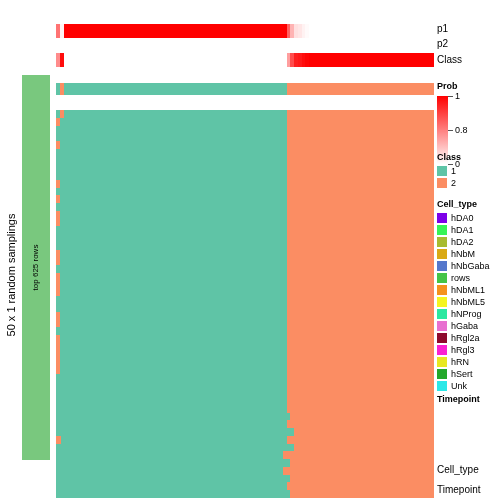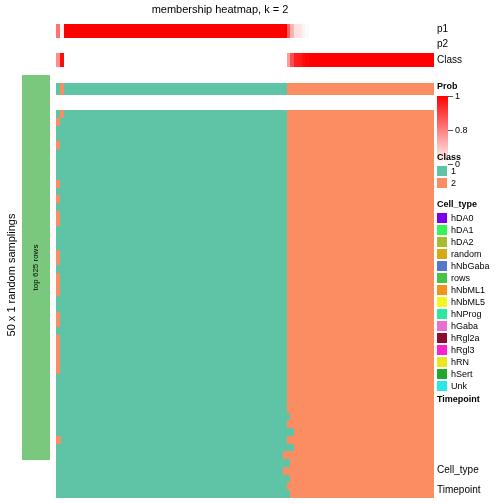--- a/index.html
+++ b/index.html
@@ -62,21 +62,20 @@
 
   #leg-class{top:152px;}
   #leg-cell{top:199px;}
   #leg-time{top:394px;}
 </style>
 </head>
 <body>
 
 <div class="page">
 
-  <div id="title">membership heatmap, k = 2</div>
 
   <div id="outer-label">
     <span>50 x 1 random samplings</span>
   </div>
 
   <div id="rowanno">
     <div class="lab">
       <span>top 625 rows</span>
     </div>
   </div>
@@ -555,21 +554,21 @@
         <div class="item">
           <span class="sw" style="background:#37F456;"></span>
           <span class="txt">hDA1</span>
         </div>
         <div class="item">
           <span class="sw" style="background:#A8BC30;"></span>
           <span class="txt">hDA2</span>
         </div>
         <div class="item">
           <span class="sw" style="background:#D9A915;"></span>
-          <span class="txt">random</span>
+          <span class="txt">hNbM</span>
         </div>
         <div class="item">
           <span class="sw" style="background:#5577CC;"></span>
           <span class="txt">hNbGaba</span>
         </div>
         <div class="item">
           <span class="sw" style="background:#45C447;"></span>
           <span class="txt">rows</span>
         </div>
         <div class="item">

